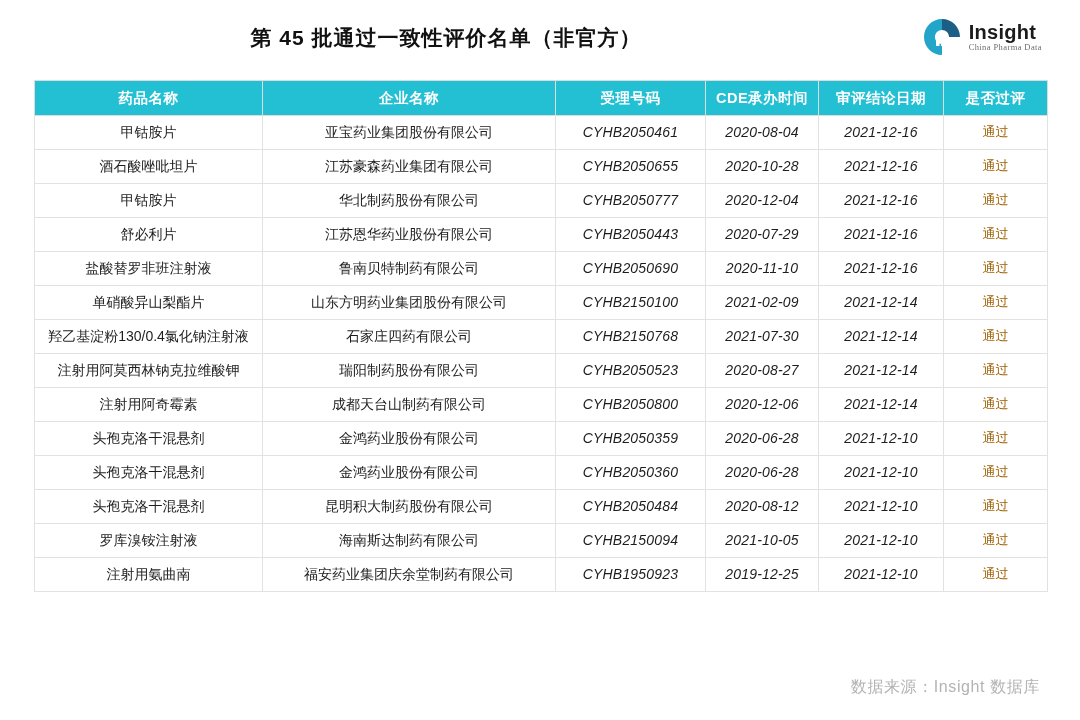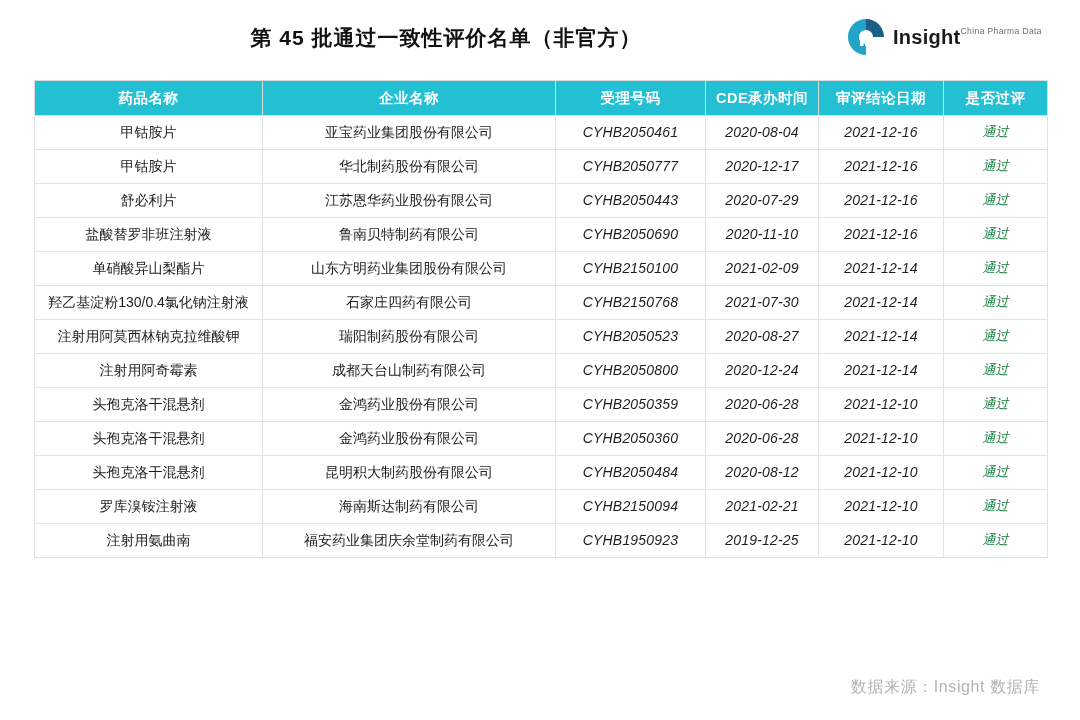--- a/index.html
+++ b/index.html
@@ -37,33 +37,34 @@
     align-items: center;
     gap: 8px;
   }
   .logo-mark {
     width: 38px;
     height: 38px;
     position: relative;
   }
   .logo-text {
     display: flex;
-    flex-direction: row;
+    flex-direction: column;
     line-height: 1.05;
   }
   .logo-name {
     font-size: 20px;
     font-weight: bold;
     color: #1b1b1b;
     letter-spacing: 0.3px;
   }
   .logo-sub {
     font-size: 8.5px;
     color: #6d6d6d;
     letter-spacing: 0.4px;
+    font-family: Liberation Serif, serif;
   }
 
   
   .table-wrap {
     position: absolute;
     top: 80px;
     left: 34px;
     width: 1013px;
   }
   table {
@@ -85,23 +86,22 @@
     border: 1px solid #e2e2e2;
     height: 29px;
     font-size: 14px;
     text-align: center;
     color: #1d1d1d;
     padding: 2px 4px;
     background: #ffffff;
     line-height: 1.25;
   }
   tbody td.pass {
-    color: #15803d;
+    color: #a16207;
     font-size: 13px;
-    font-style: italic;
   }
   tbody td.code,
   tbody td.date {
     font-family: "Liberation Sans", sans-serif;
     letter-spacing: 0.2px;
     font-style: italic;
   }
 
   
   col.c0 { width: 228px; }
@@ -165,24 +165,32 @@
     <tbody>
       <tr>
         <td>甲钴胺片</td>
         <td>亚宝药业集团股份有限公司</td>
         <td class="code">CYHB2050461</td>
         <td class="date">2020-08-04</td>
         <td class="date">2021-12-16</td>
         <td class="pass">通过</td>
       </tr>
       <tr>
+        <td>酒石酸唑吡坦片</td>
+        <td>江苏豪森药业集团有限公司</td>
+        <td class="code">CYHB2050655</td>
+        <td class="date">2020-10-28</td>
+        <td class="date">2021-12-16</td>
+        <td class="pass">通过</td>
+      </tr>
+      <tr>
         <td>甲钴胺片</td>
         <td>华北制药股份有限公司</td>
         <td class="code">CYHB2050777</td>
-        <td class="date">2020-12-17</td>
+        <td class="date">2020-12-04</td>
         <td class="date">2021-12-16</td>
         <td class="pass">通过</td>
       </tr>
       <tr>
         <td>舒必利片</td>
         <td>江苏恩华药业股份有限公司</td>
         <td class="code">CYHB2050443</td>
         <td class="date">2020-07-29</td>
         <td class="date">2021-12-16</td>
         <td class="pass">通过</td>
@@ -216,21 +224,21 @@
         <td>瑞阳制药股份有限公司</td>
         <td class="code">CYHB2050523</td>
         <td class="date">2020-08-27</td>
         <td class="date">2021-12-14</td>
         <td class="pass">通过</td>
       </tr>
       <tr>
         <td>注射用阿奇霉素</td>
         <td>成都天台山制药有限公司</td>
         <td class="code">CYHB2050800</td>
-        <td class="date">2020-12-24</td>
+        <td class="date">2020-12-06</td>
         <td class="date">2021-12-14</td>
         <td class="pass">通过</td>
       </tr>
       <tr>
         <td>头孢克洛干混悬剂</td>
         <td>金鸿药业股份有限公司</td>
         <td class="code">CYHB2050359</td>
         <td class="date">2020-06-28</td>
         <td class="date">2021-12-10</td>
         <td class="pass">通过</td>
@@ -248,21 +256,21 @@
         <td>昆明积大制药股份有限公司</td>
         <td class="code">CYHB2050484</td>
         <td class="date">2020-08-12</td>
         <td class="date">2021-12-10</td>
         <td class="pass">通过</td>
       </tr>
       <tr>
         <td>罗库溴铵注射液</td>
         <td>海南斯达制药有限公司</td>
         <td class="code">CYHB2150094</td>
-        <td class="date">2021-02-21</td>
+        <td class="date">2021-10-05</td>
         <td class="date">2021-12-10</td>
         <td class="pass">通过</td>
       </tr>
       <tr>
         <td>注射用氨曲南</td>
         <td>福安药业集团庆余堂制药有限公司</td>
         <td class="code">CYHB1950923</td>
         <td class="date">2019-12-25</td>
         <td class="date">2021-12-10</td>
         <td class="pass">通过</td>

